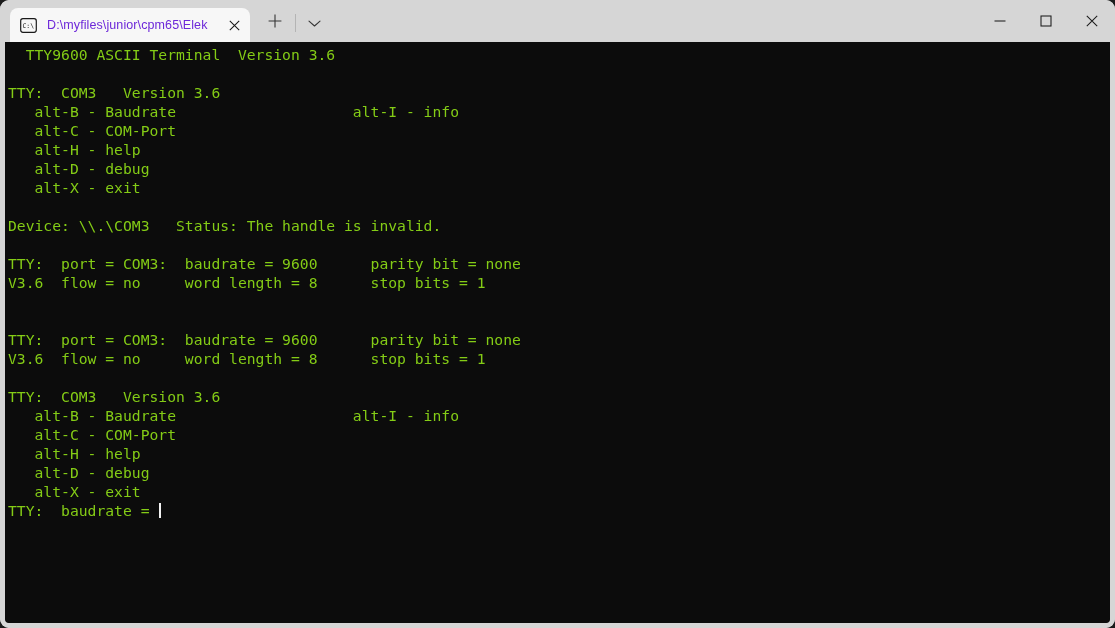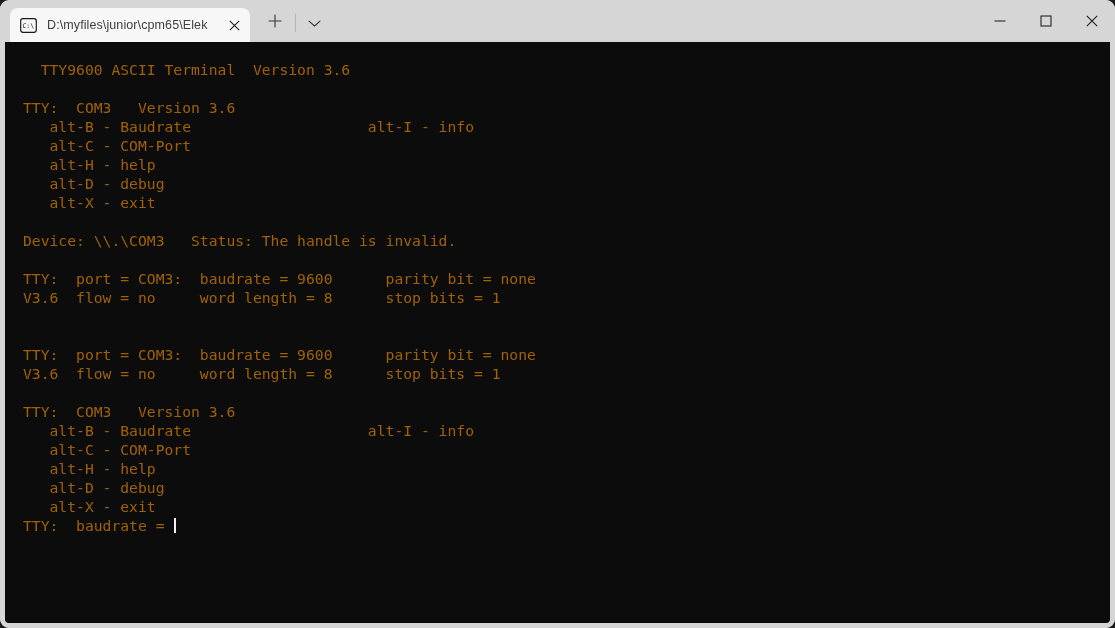--- a/index.html
+++ b/index.html
@@ -61,21 +61,21 @@
     flex: 0 0 auto;
     margin-right: 10px;
     position: relative;
     top: 0px;
   }
   .tab-icon svg { display: block; }
 
   .tab-title {
     flex: 1 1 auto;
     font-size: 12.5px;
-    color: #404040;
+    color: #6d28d9;
     white-space: nowrap;
     overflow: hidden;
     letter-spacing: 0.1px;
   }
 
   .tab-close {
     flex: 0 0 auto;
     width: 28px;
     height: 28px;
     margin-right: 2px;
@@ -154,24 +154,24 @@
     background: #0c0c0c;
     border-radius: 0 0 5px 5px;
     padding: 3px 0 0 3px;
     box-sizing: border-box;
   }
 
   #console {
     font-family: "DejaVu Sans Mono", "Liberation Mono", monospace;
     font-size: 14.7px;
     line-height: 19px;
-    color: #a16207;
+    color: #84cc16;
     white-space: pre;
     letter-spacing: 0px;
-    margin: 15px;
+    margin: 0;
     padding: 0;
     position: relative;
   }
 
   .cursor {
     display: inline-block;
     width: 1.6px;
     height: 15px;
     background: #f2f2f2;
     vertical-align: -2px;

